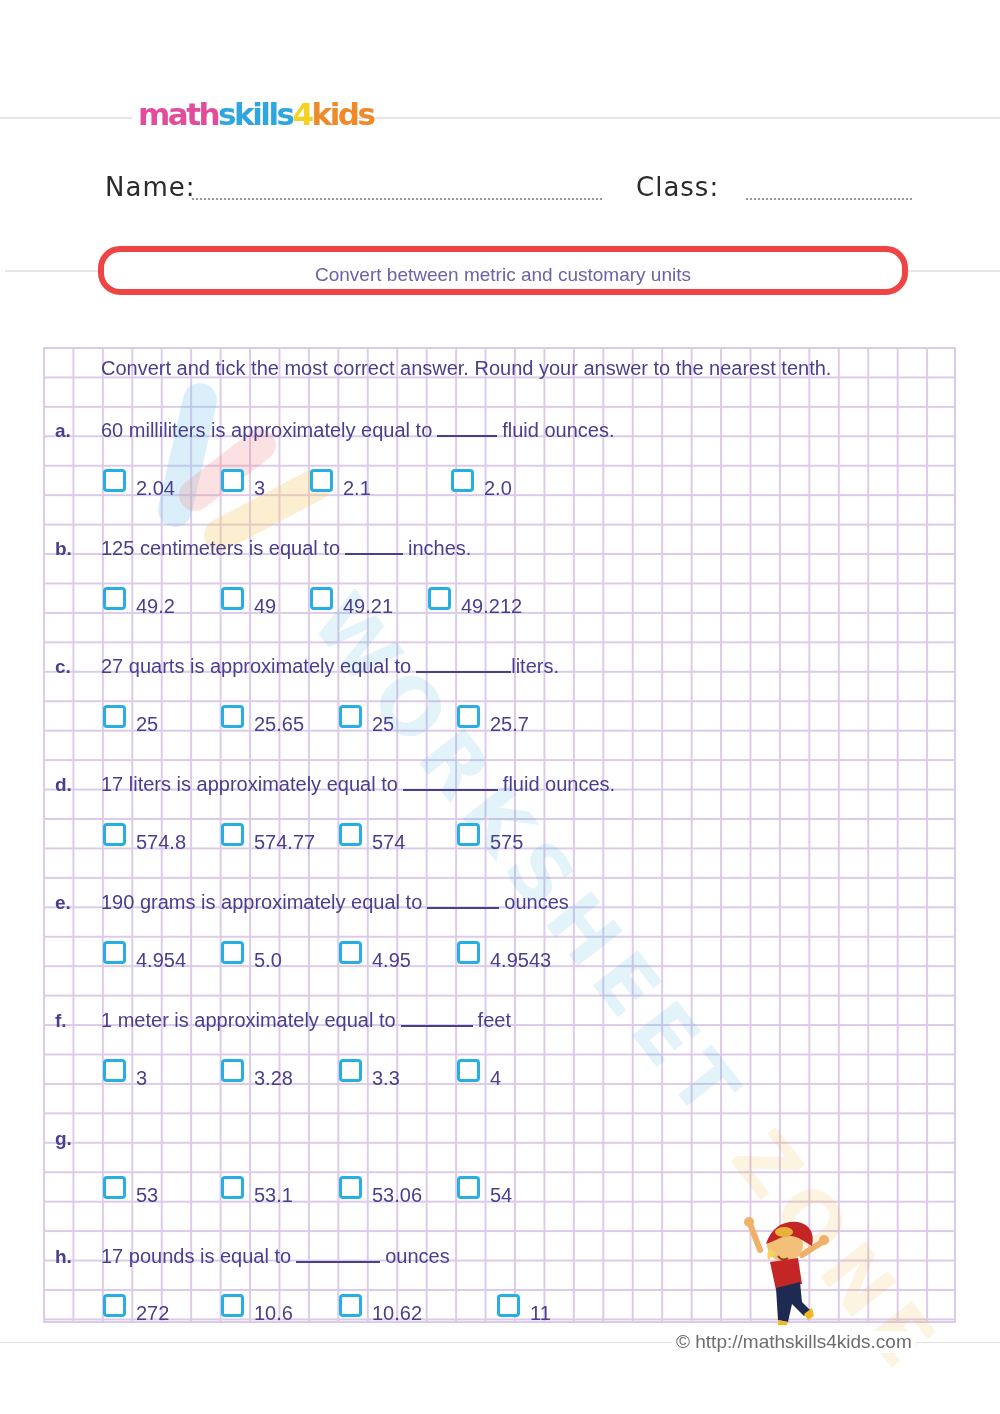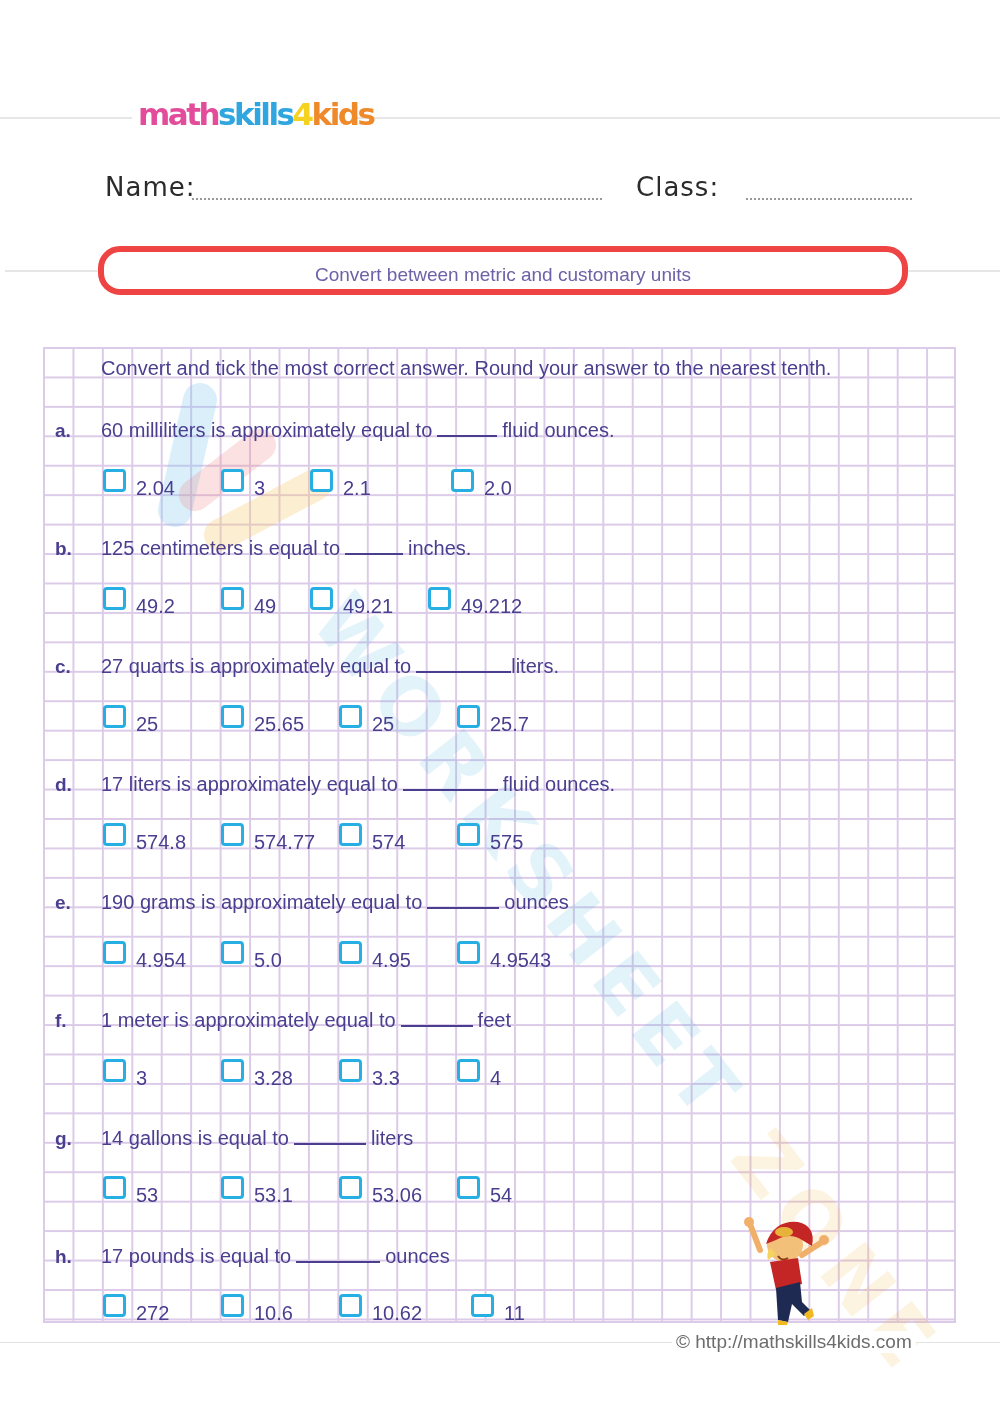--- a/index.html
+++ b/index.html
@@ -208,23 +208,20 @@
   <div class="opt" style="left:339px; top:1062px;">
       <div class="cb"></div>
       <span class="opt-label">3.3</span>
     </div>
   <div class="opt" style="left:457px; top:1062px;">
       <div class="cb"></div>
       <span class="opt-label">4</span>
     </div>
 
   <div class="q-letter" style="top:1128px;">g.</div>
-  <div class="q-text" style="top:1125px;">
-    <span>14 gallons is equal to</span><span class="blank" style="width:72px;"></span><span>liters</span>
-  </div>
   <div class="opt" style="left:103px; top:1179px;">
       <div class="cb"></div>
       <span class="opt-label">53</span>
     </div>
   <div class="opt" style="left:221px; top:1179px;justify-content:center;">
       <div class="cb"></div>
       <span class="opt-label">53.1</span>
     </div>
   <div class="opt" style="left:339px; top:1179px;">
       <div class="cb"></div>
@@ -244,21 +241,21 @@
       <span class="opt-label">272</span>
     </div>
   <div class="opt" style="left:221px; top:1297px;">
       <div class="cb"></div>
       <span class="opt-label">10.6</span>
     </div>
   <div class="opt" style="left:339px; top:1297px;">
       <div class="cb"></div>
       <span class="opt-label">10.62</span>
     </div>
-  <div class="opt" style="left:431px; top:1297px;padding-left:40px;">
+  <div class="opt" style="left:457px; top:1297px;padding-left:40px;">
       <div class="cb"></div>
       <span class="opt-label">11</span>
     </div>
 </div>
 
 <svg class="kid" viewBox="0 0 95 115">
   <path d="M10 14 L20 40" stroke="#f0b06a" stroke-width="6" stroke-linecap="round"></path>
   <path d="M62 45 L82 32" stroke="#f0b06a" stroke-width="6" stroke-linecap="round"></path>
   <circle cx="9" cy="12" r="5" fill="#f0b06a"></circle>
   <circle cx="84" cy="30" r="5" fill="#f0b06a"></circle>

